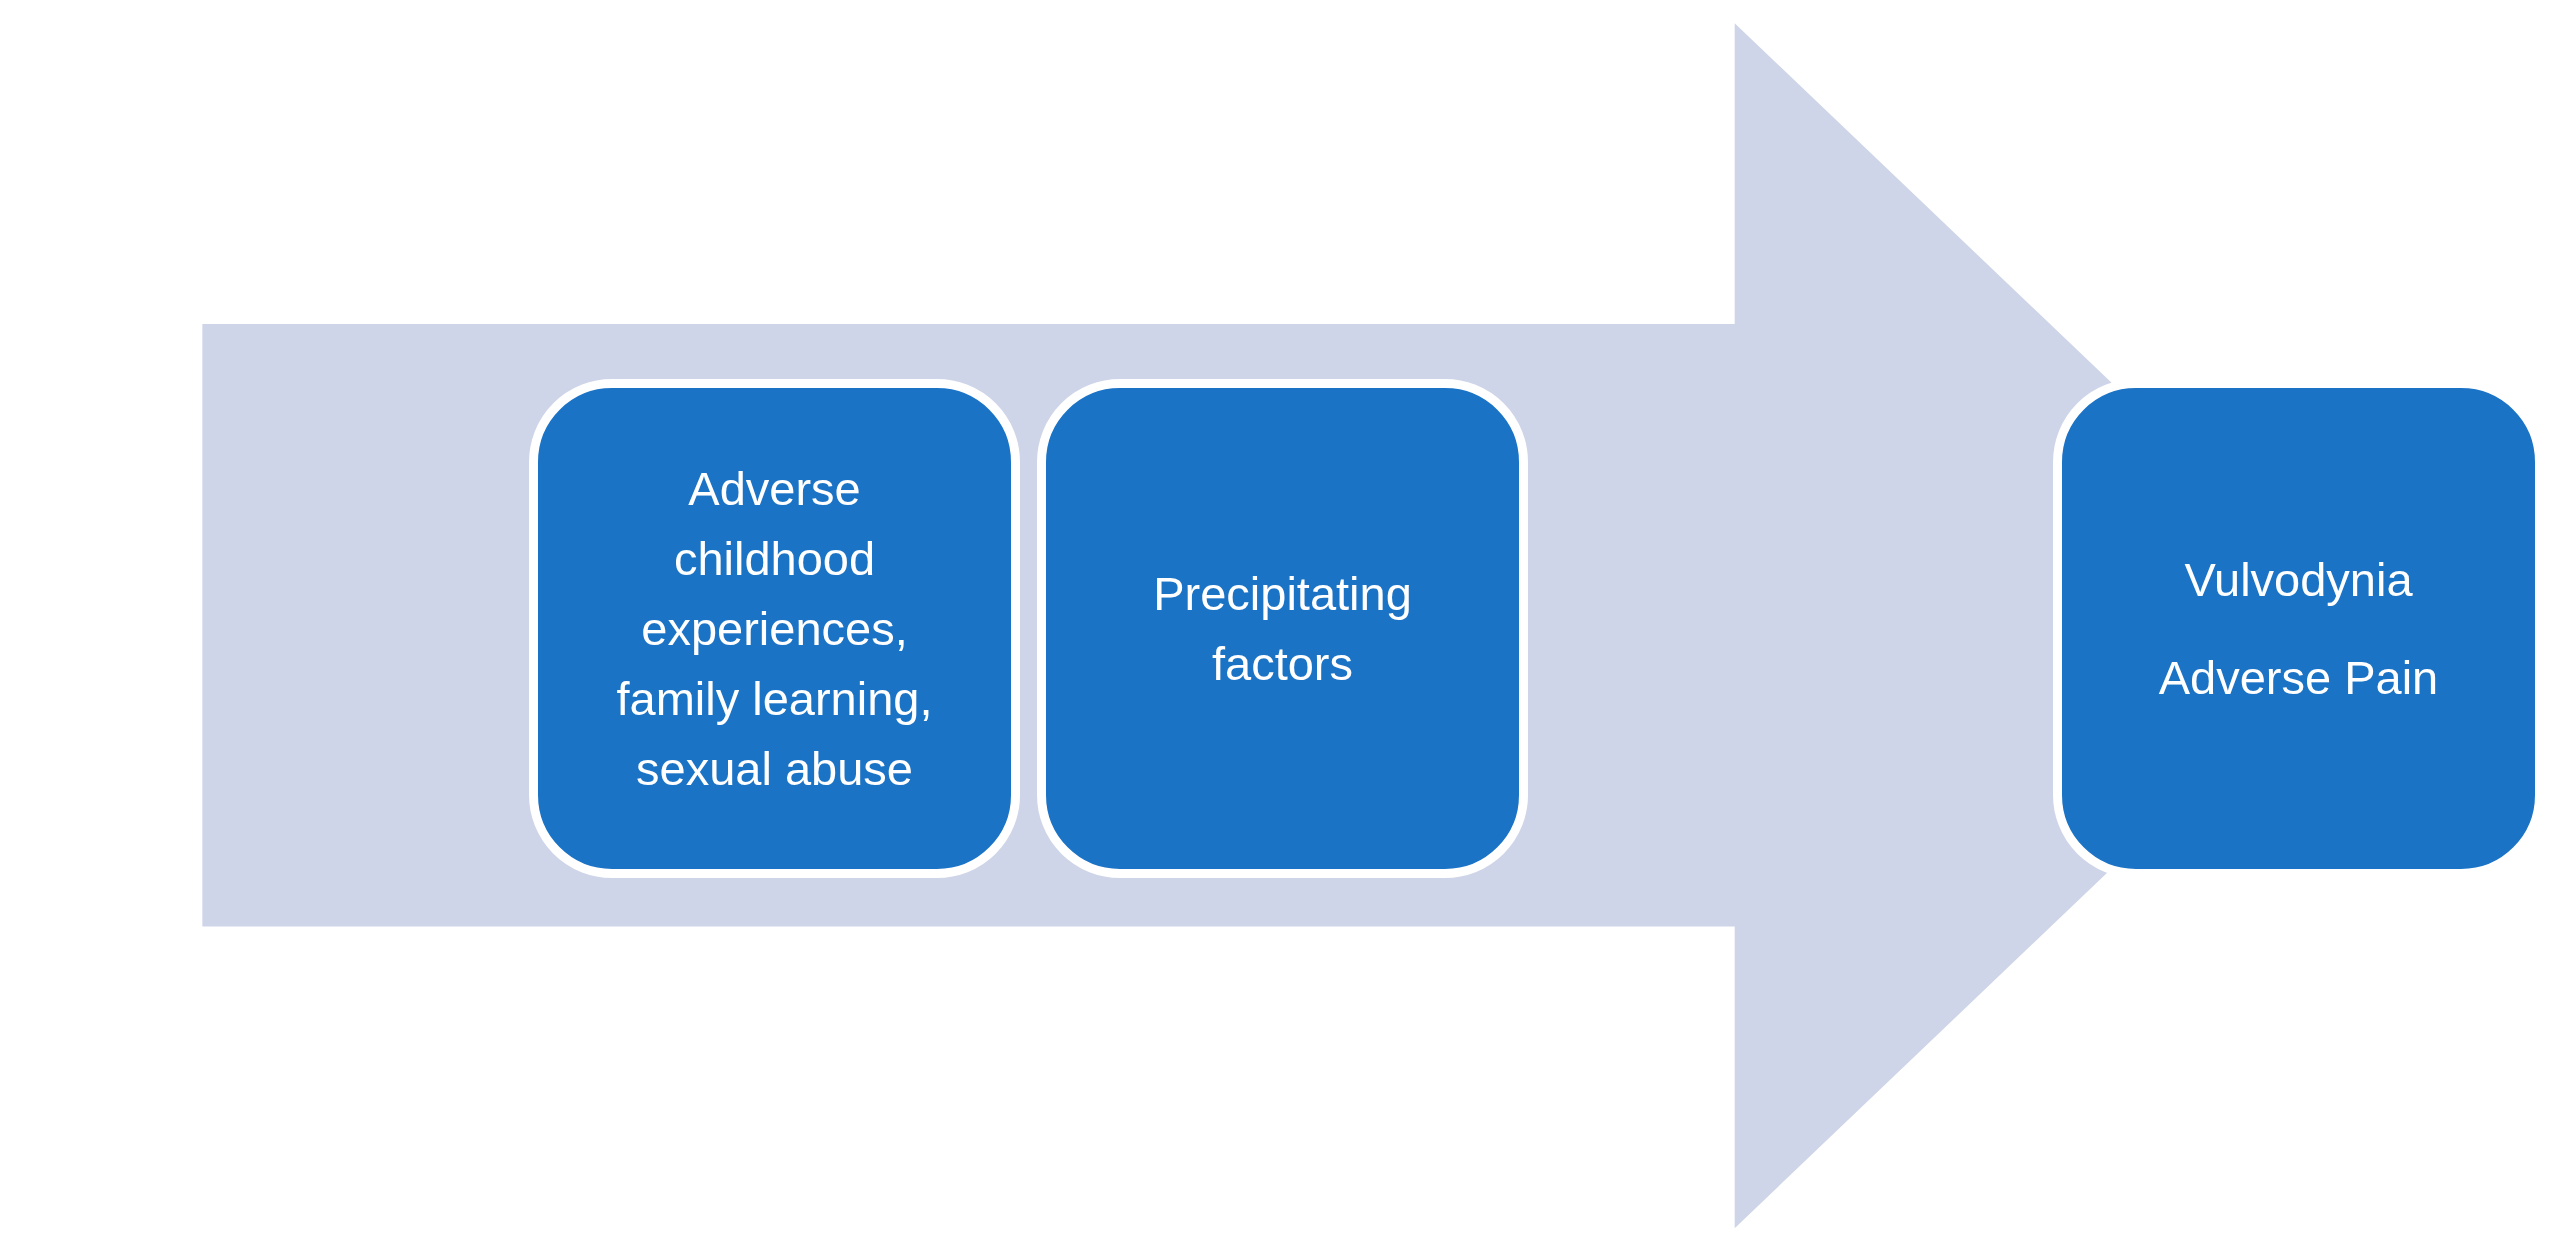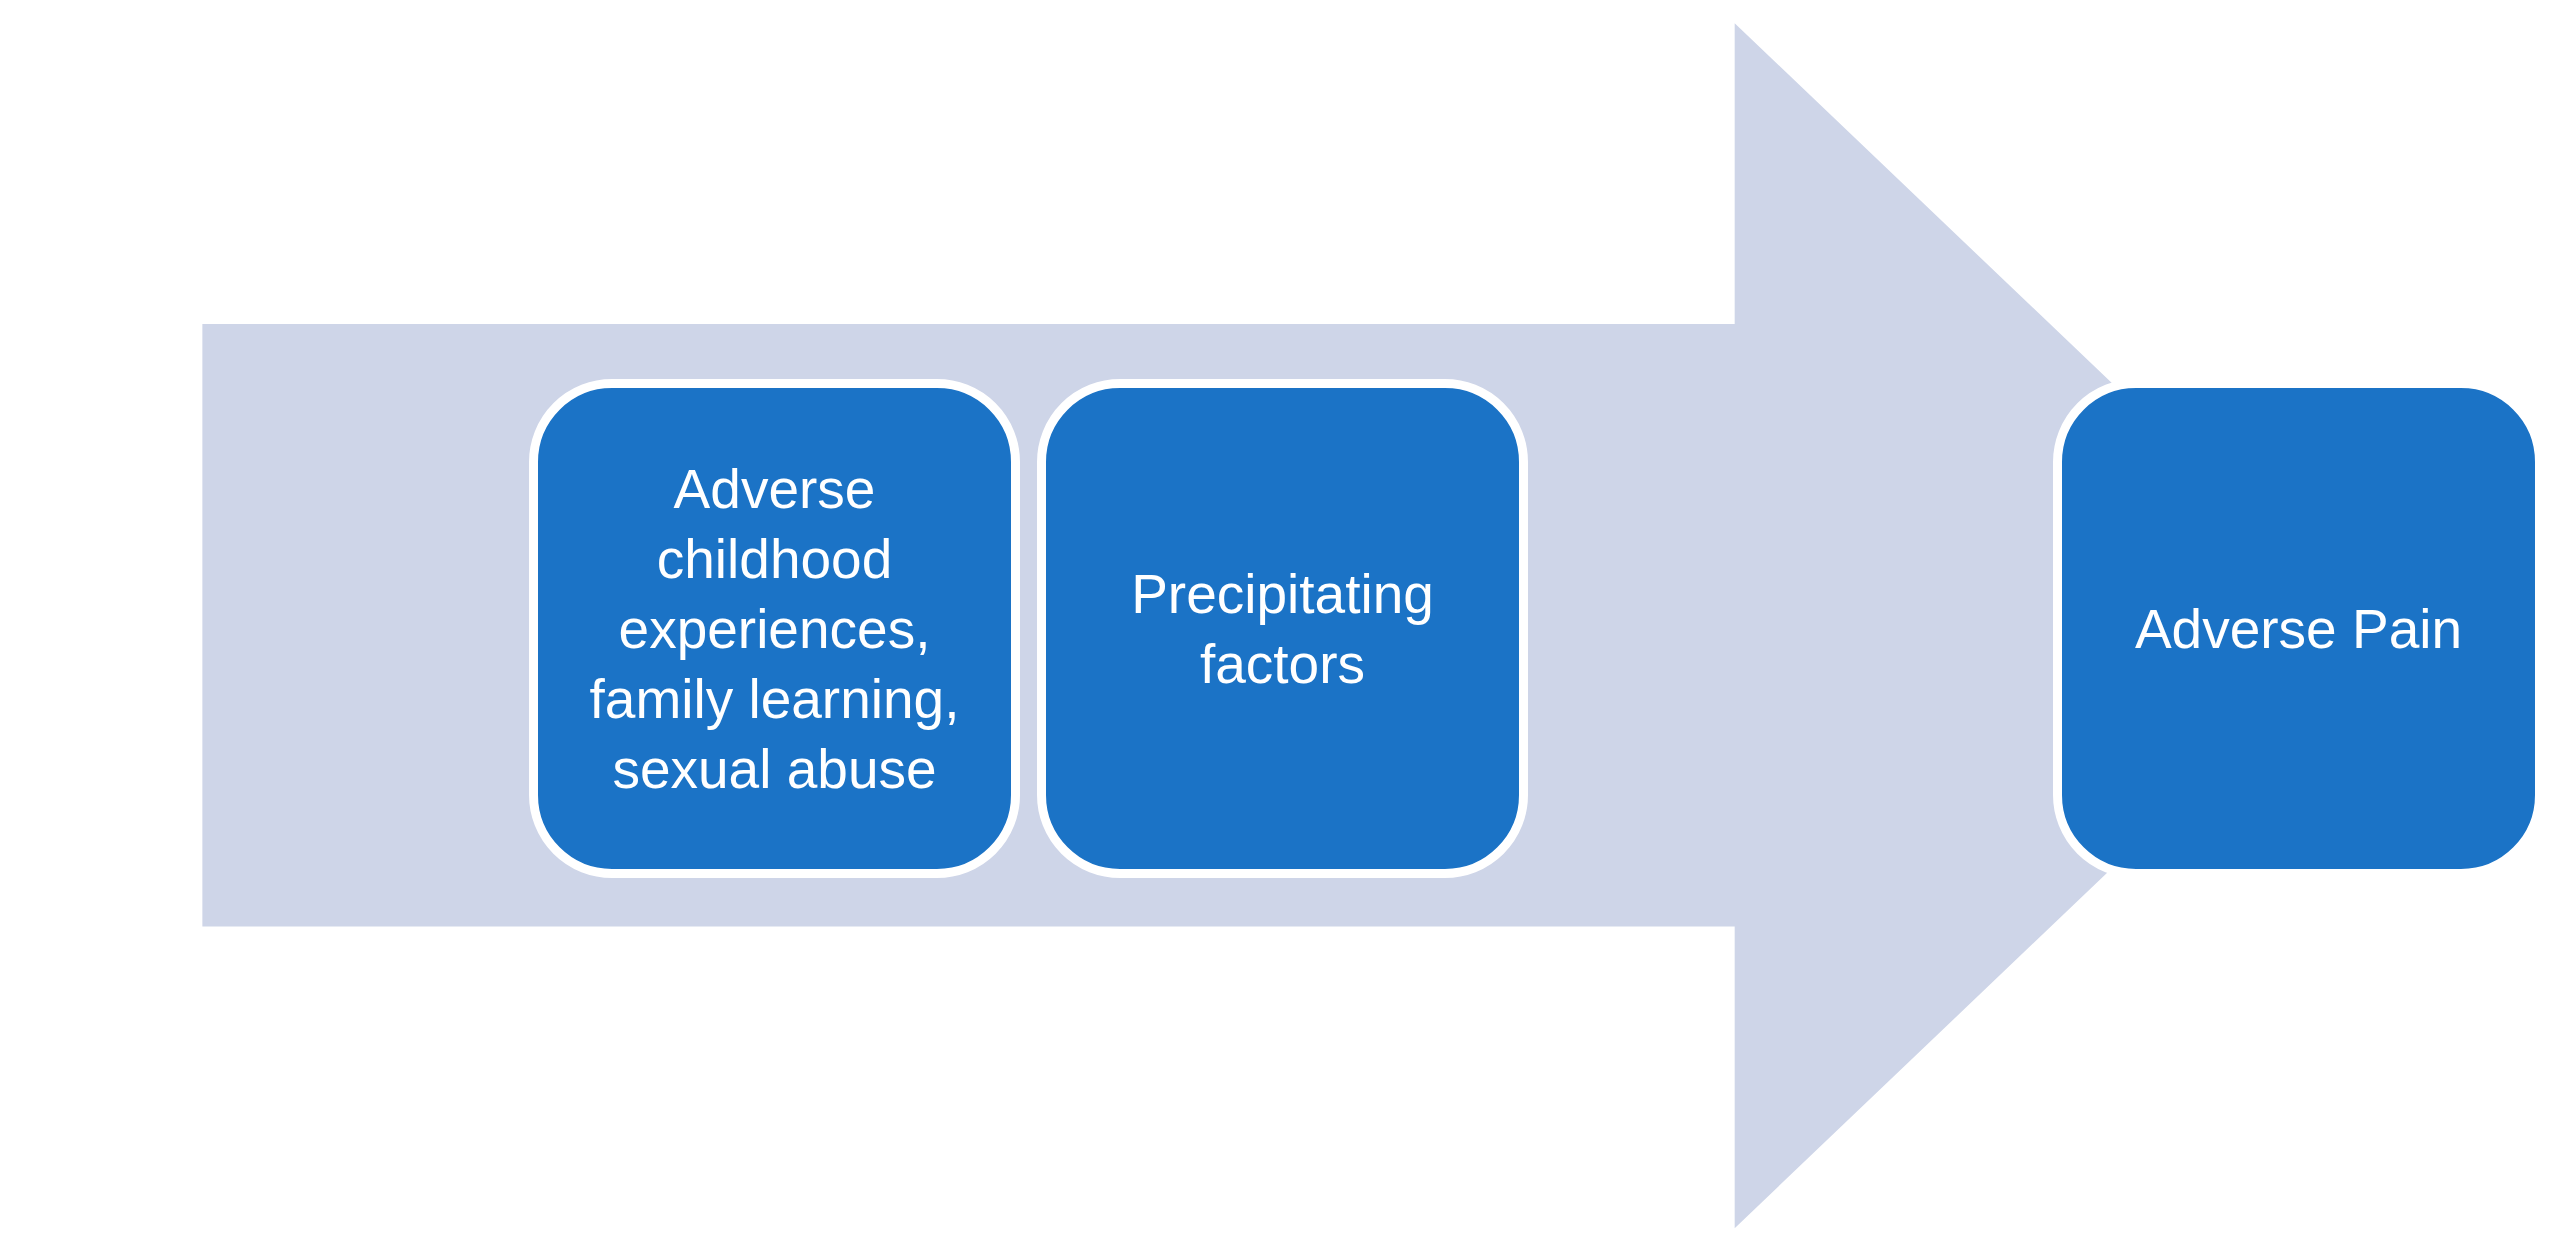--- a/index.html
+++ b/index.html
@@ -38,21 +38,21 @@
     display: flex;
     flex-direction: column;
     justify-content: center;
     align-items: center;
     row-gap: 28px;
     padding: 0 46px;
     text-align: center;
   }
   .step-box p {
     color: var(--text-color);
-    font-size: 55px;
+    font-size: 47px;
     line-height: 70px;
     font-weight: 400;
   }
   .step-box p:empty { display: none; }
   .box-1 { left: 21px; }
   .box-2 { left: 529px; }
   .box-3 { left: 1037px; }
   .box-4 { left: 1545px; }
   .box-5 { left: 2053px; }
 </style>
@@ -71,17 +71,18 @@
 
   </div>
 
   <div class="step-box box-3">
     <p>Precipitating factors</p>
 
   </div>
 
 
   <div class="step-box box-5">
+    <p>Vulvodynia</p>
     <p>Adverse Pain</p>
   </div>
 
 </div>
 
 
 </body></html>

